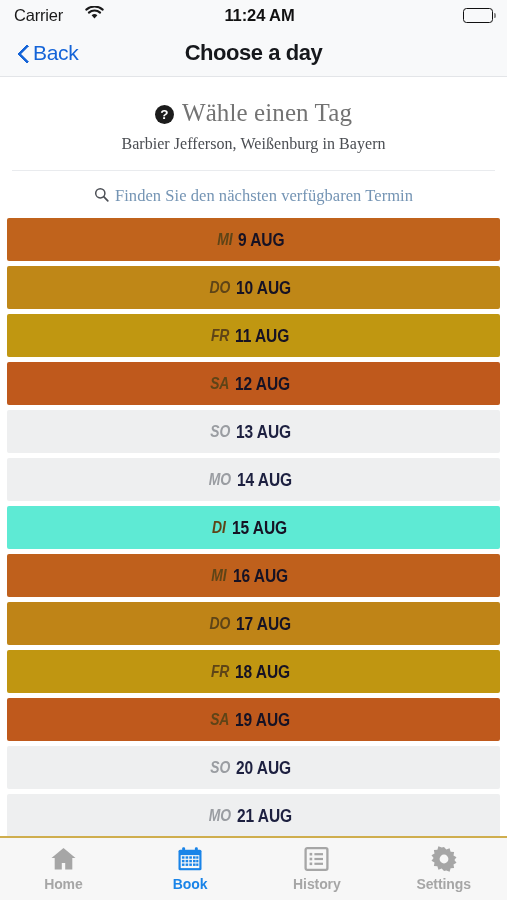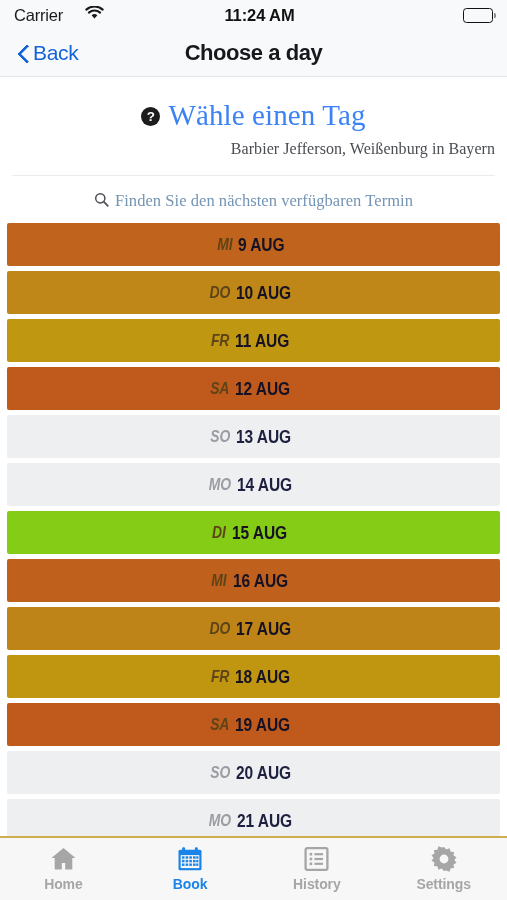--- a/index.html
+++ b/index.html
@@ -163,31 +163,30 @@
     font-weight: 700;
     line-height: 19px;
     text-align: center;
     flex: 0 0 auto;
     cursor: pointer;
     position: relative;
     top: 1px;
   }
   .heading-text {
     font-family: "Liberation Serif", serif;
-    font-size: 29px;
-    color: #3b82f6;
+    font-size: 25px;
+    color: #737373;
     letter-spacing: 0.1px;
   }
   .sub-heading {
     font-family: "Liberation Serif", serif;
     font-size: 16px;
     color: #4a4d52;
     margin-top: 8px;
     letter-spacing: 0.05px;
-    text-align: right;
   }
 
   .divider {
     height: 1px;
     background: #e9ebee;
     margin: 17px 12px 0;
   }
 
   .find-link-wrap {
     text-align: center;
@@ -354,21 +353,21 @@
           <span class="day-date">12 AUG</span>
         </div>
         <div class="day-row disabled">
           <span class="day-abbr">SO</span>
           <span class="day-date">13 AUG</span>
         </div>
         <div class="day-row disabled">
           <span class="day-abbr">MO</span>
           <span class="day-date">14 AUG</span>
         </div>
-        <div class="day-row available" style="background: #84cc16;">
+        <div class="day-row available" style="background: #5eead4;">
           <span class="day-abbr">DI</span>
           <span class="day-date">15 AUG</span>
         </div>
         <div class="day-row available" style="background: rgb(191, 96, 28);">
           <span class="day-abbr">MI</span>
           <span class="day-date">16 AUG</span>
         </div>
         <div class="day-row available" style="background: rgb(191, 132, 23);">
           <span class="day-abbr">DO</span>
           <span class="day-date">17 AUG</span>

